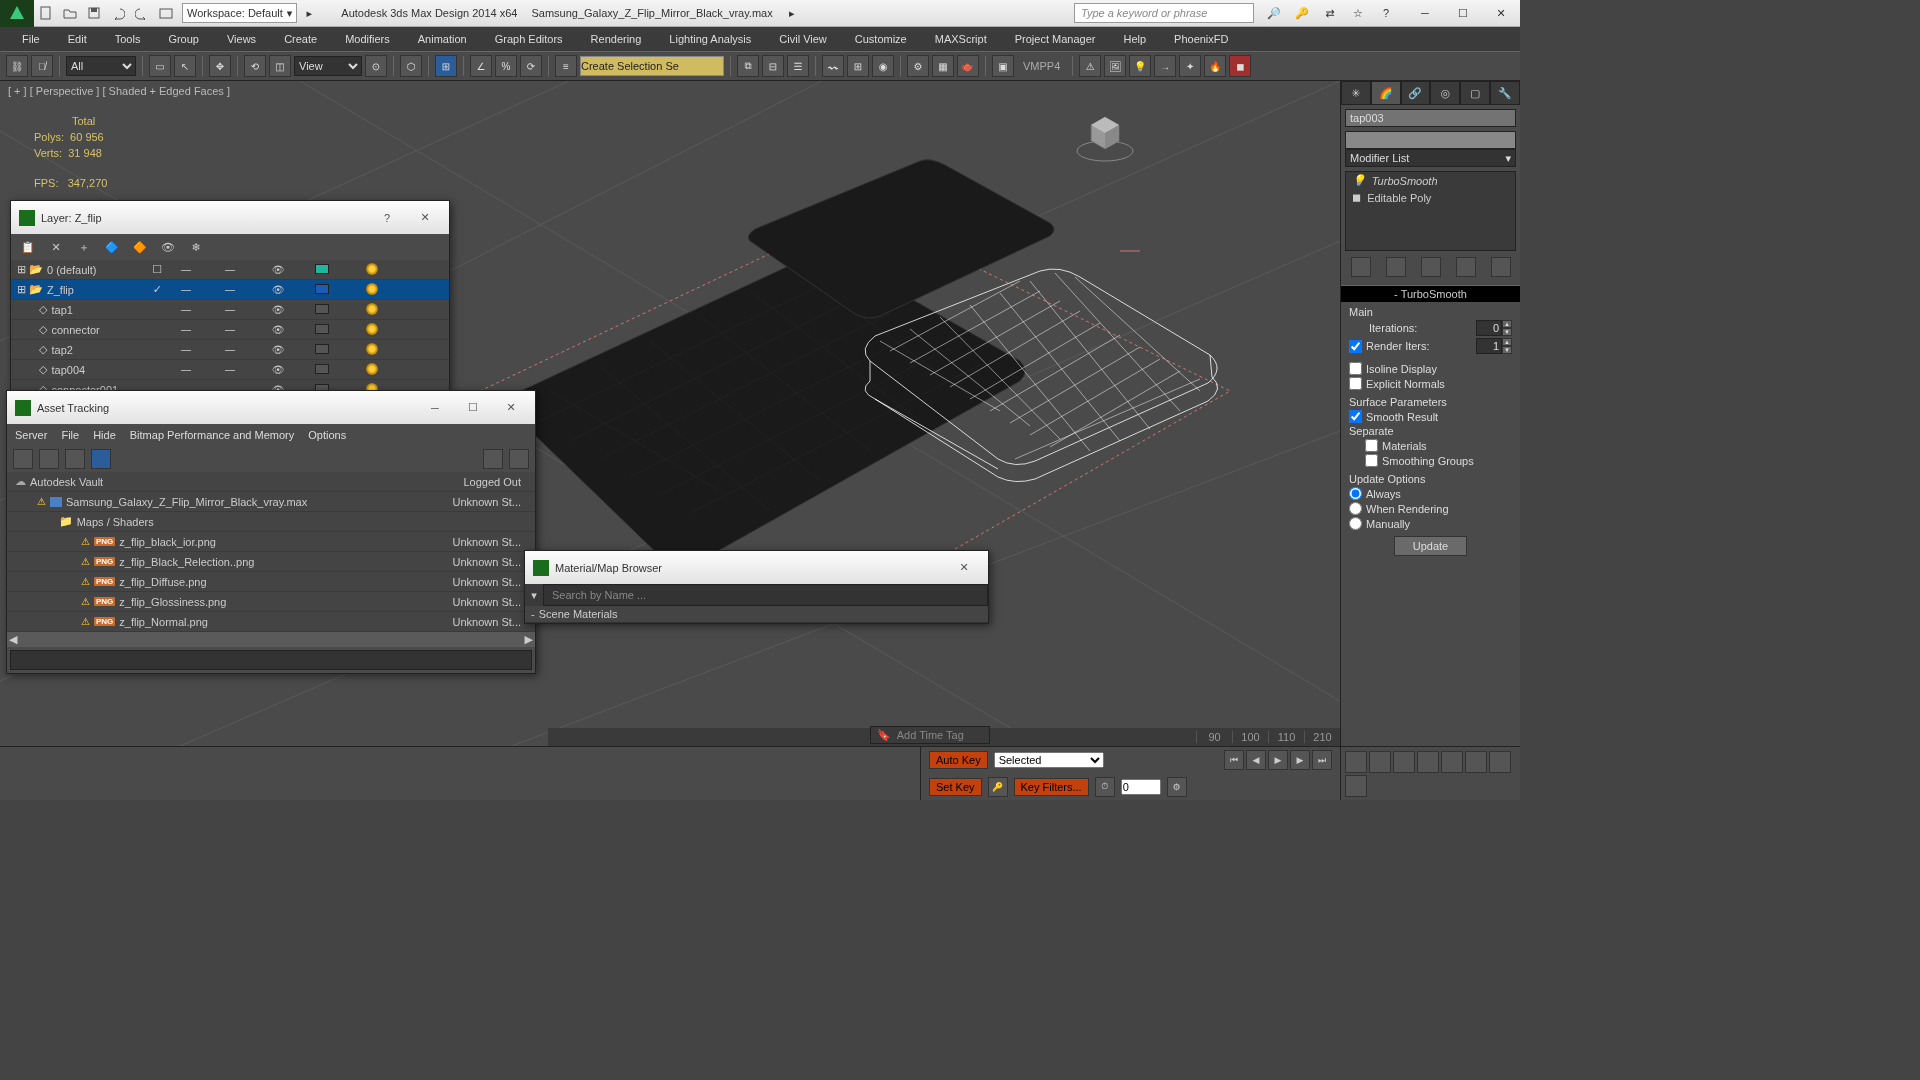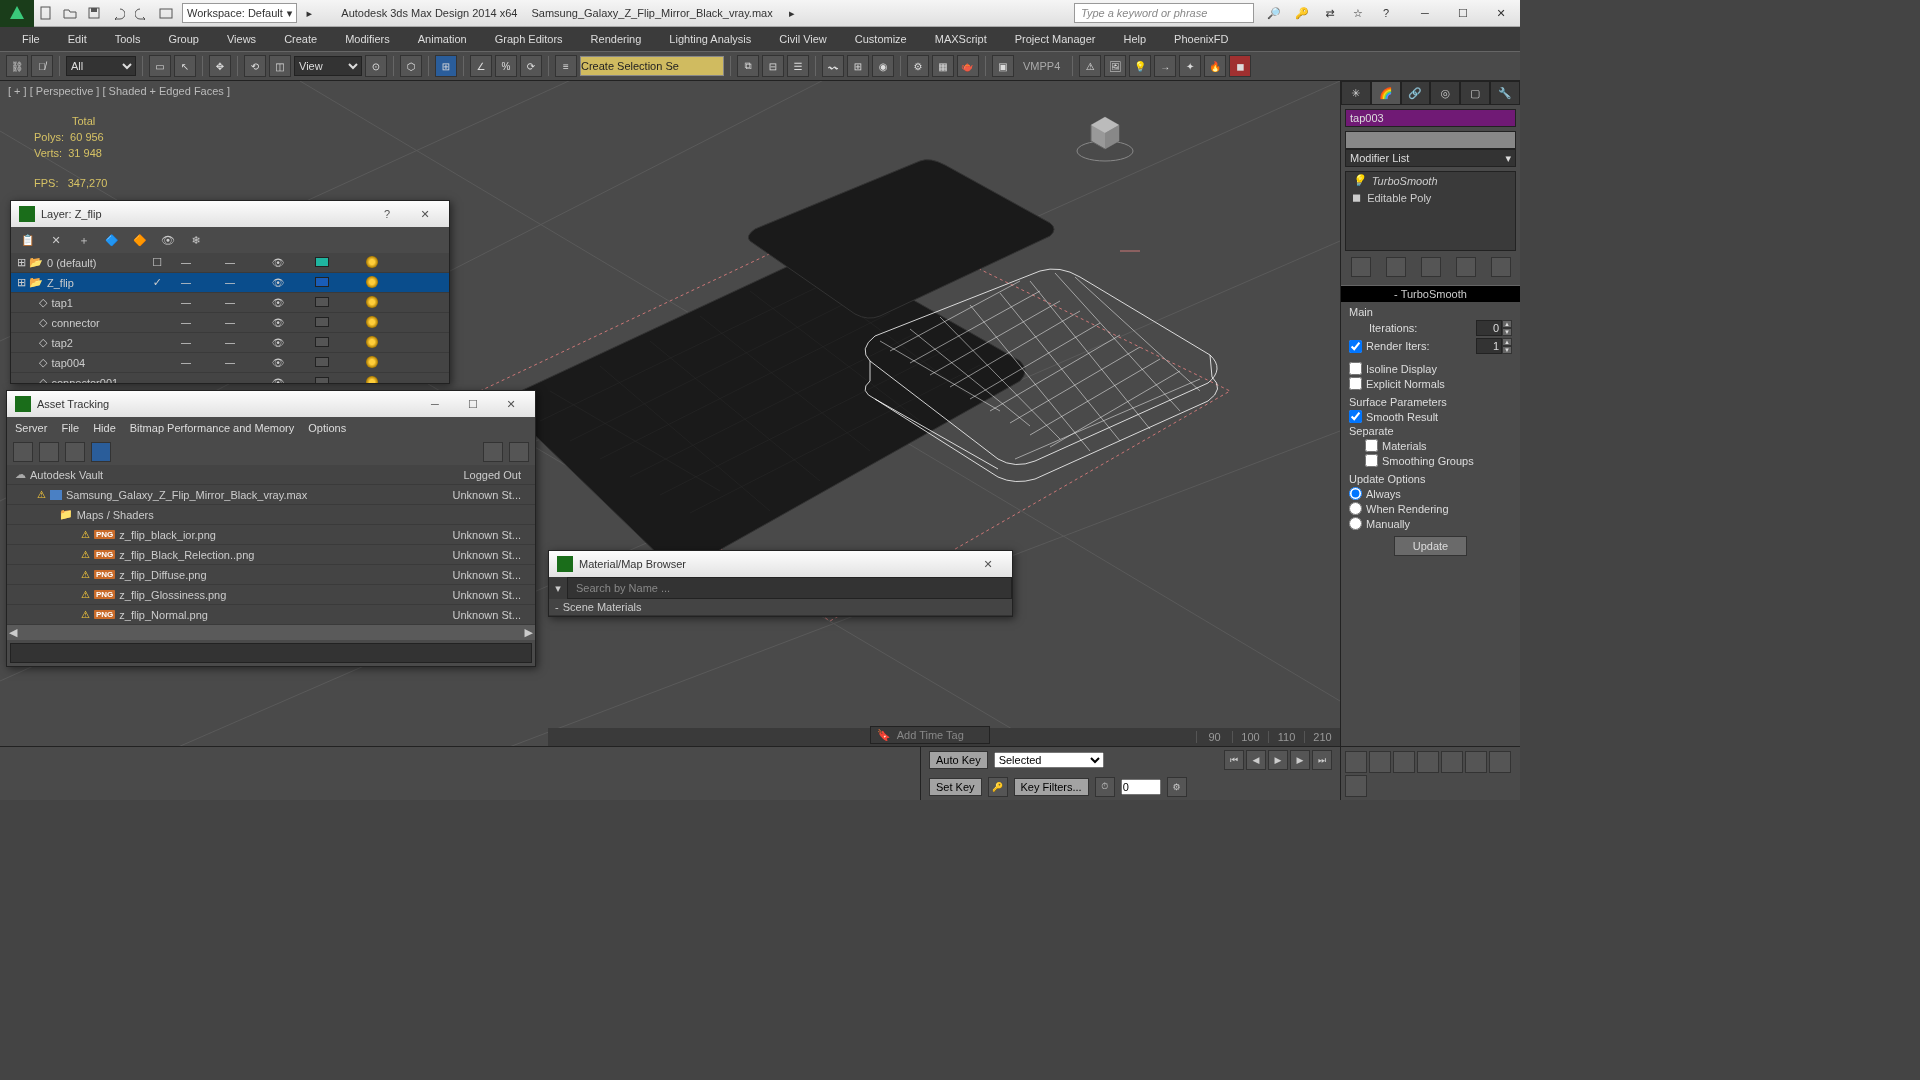--- a/index.html
+++ b/index.html
@@ -34,39 +34,39 @@
 .vp-label { position: absolute; top: 4px; left: 8px; color: #bbb; font-size: 11px; }
 .stats { position: absolute; top: 32px; left: 34px; color: #d6c265; font-size: 11px; line-height: 16px; }
 .stats .head { margin-left: 38px; }
 .vp-grid { position: absolute; inset: 0; }
 
 
 .cmdpanel { position: absolute; top: 81px; right: 0; width: 180px; bottom: 24px; background: #4a4a4a; border-left: 1px solid #222; display: flex; flex-direction: column; }
 .cmdtabs { display: flex; height: 24px; background: #3a3a3a; }
 .cmdtabs .ct { flex: 1; border: 1px solid #222; display: flex; align-items: center; justify-content: center; }
 .cmdtabs .ct.active { background: #555; }
-.objname { margin: 4px; height: 18px; background: #701a75; border: 1px solid #222; color: #ddd; padding: 0 4px; display: flex; align-items: center; }
+.objname { margin: 4px; height: 18px; background: #737373; border: 1px solid #222; color: #ddd; padding: 0 4px; display: flex; align-items: center; }
 .modlist { margin: 0 4px; height: 18px; background: #333; border: 1px solid #222; color: #ddd; padding: 0 4px; display: flex; align-items: center; justify-content: space-between; }
 .modstack { margin: 4px; height: 80px; background: #3a3a3a; border: 1px solid #222; }
 .modstack .mrow { padding: 2px 6px; display: flex; align-items: center; gap: 6px; }
 .modstack .mrow.ital { font-style: italic; }
 .stacktools { margin: 2px 4px; height: 22px; display: flex; gap: 4px; justify-content: space-around; }
 .stacktools .stb { width: 20px; height: 20px; background: #555; border: 1px solid #333; }
 .rollout { margin: 4px 0; border-top: 1px solid #666; }
 .rollout .rtitle { text-align: center; padding: 2px 0; background: #000000; font-size: 11px; }
 .rollout .rbody { padding: 4px 8px; color: #ddd; }
 .rbody label { display: flex; align-items: center; gap: 4px; margin: 2px 0; font-size: 11px; }
 .spinner { display: inline-flex; align-items: center; margin-left: auto; }
 .spinner input { width: 26px; height: 16px; background: #333; border: 1px solid #222; color: #ddd; text-align: right; padding-right: 2px; }
 .spinbtn { width: 10px; height: 8px; background: #666; border: 1px solid #333; font-size: 6px; line-height: 6px; text-align: center; }
 .btn { background: #6a6a6a; border: 1px solid #333; padding: 3px 18px; color: #ddd; }
 
 
 .dlg { position: absolute; background: #4a4a4a; border: 1px solid #222; box-shadow: 2px 2px 8px rgba(0,0,0,0.5); }
-.dlg-title { height: 26px; background: linear-gradient(#fdfdfd, #e2e2e2); color: #333; display: flex; align-items: center; padding: 0 8px; gap: 6px; }
+.dlg-title { height: 33px; background: linear-gradient(#fdfdfd, #e2e2e2); color: #333; display: flex; align-items: center; padding: 0 8px; gap: 6px; }
 .dlg-title .dlgicon { width: 16px; height: 16px; background: #1a6d1a; }
 .dlg-title .spacer { flex: 1; }
 .dlg-title .wbtn { width: 32px; height: 22px; display: flex; align-items: center; justify-content: center; color: #555; }
 .layer-tools { height: 26px; display: flex; align-items: center; gap: 10px; padding: 0 8px; background: #4a4a4a; }
 .layer-tools .lt { width: 18px; height: 18px; display: flex; align-items: center; justify-content: center; }
 .layer-head { display: flex; background: #5a5a5a; height: 20px; align-items: center; font-size: 11px; padding-left: 8px; }
 .layer-head .lc { text-align: center; }
 .layer-body { max-height: 130px; overflow-y: auto; background: #444; }
 .layer-row { display: flex; align-items: center; height: 20px; border-bottom: 1px solid #3a3a3a; }
 .layer-row.sel { background: #0a4d8c; }
@@ -97,21 +97,21 @@
 .mat-item { background: #b94a3a; color: #fff; margin: 4px 6px; padding: 3px 6px; display: flex; align-items: center; gap: 6px; font-size: 11px; }
 .mat-ball { width: 14px; height: 14px; background: radial-gradient(#888 20%, #333 80%); border-radius: 50%; }
 
 
 .timeline { position: absolute; left: 548px; right: 180px; bottom: 54px; height: 18px; background: #3a3a3a; display: flex; align-items: center; font-size: 10px; color: #999; overflow: hidden; }
 .timeline .tick { flex: 0 0 36px; text-align: center; border-left: 1px solid #555; }
 .timectrls { position: absolute; left: 0; right: 0; bottom: 0; height: 54px; background: #4a4a4a; display: flex; }
 .time-left { flex: 1; display: flex; align-items: center; justify-content: center; color: #888; font-size: 11px; border-top: 1px solid #222; }
 .time-mid { width: 420px; display: flex; flex-direction: column; border-left: 1px solid #222; border-top: 1px solid #222; }
 .time-mid .trow { flex: 1; display: flex; align-items: center; gap: 6px; padding: 0 8px; }
-.autokey { background: #a3a3a3; border: 1px solid #333; padding: 2px 6px; font-size: 11px; }
+.autokey { background: #c2410c; border: 1px solid #333; padding: 2px 6px; font-size: 11px; }
 .time-playbtns { display: flex; gap: 2px; margin-left: auto; }
 .pb { width: 20px; height: 20px; background: #555; border: 1px solid #333; display: flex; align-items: center; justify-content: center; font-size: 9px; }
 .time-right { width: 180px; border-left: 1px solid #222; border-top: 1px solid #222; display: flex; flex-wrap: wrap; align-content: center; gap: 2px; padding: 4px; }
 .time-right .nb { width: 22px; height: 22px; background: #555; border: 1px solid #333; }
 
 .addtimetag { position: absolute; left: 870px; bottom: 56px; width: 120px; height: 18px; background: #3a3a3a; color: #888; display: flex; align-items: center; gap: 6px; padding: 0 6px; font-size: 10px; border: 1px solid #222; }
 
 
 .viewcube { position: absolute; top: 20px; right: 200px; width: 70px; height: 70px; }
 
@@ -609,21 +609,21 @@
         <div style="width:14px"></div>
       </div>
     </div>
   <div class="at-scroll">
       <span>◀</span>
       <span>▶</span>
     </div>
   <div class="at-footer"></div>
 </div>
 
-<div class="dlg" style="top:550px;left:548px;width:465px">
+<div class="dlg" style="top:550px;left:524px;width:465px">
   <div class="dlg-title">
     <div class="dlgicon"></div>
     <span>Material/Map Browser</span>
     <div class="spacer"></div>
     <div class="wbtn">✕</div>
   </div>
   <div style="display:flex">
     <div style="width:18px;background:#3a3a3a;display:flex;align-items:center;justify-content:center">▾</div>
     <div class="mat-search" style="flex:1">
         <span>Search by Name ...</span>

